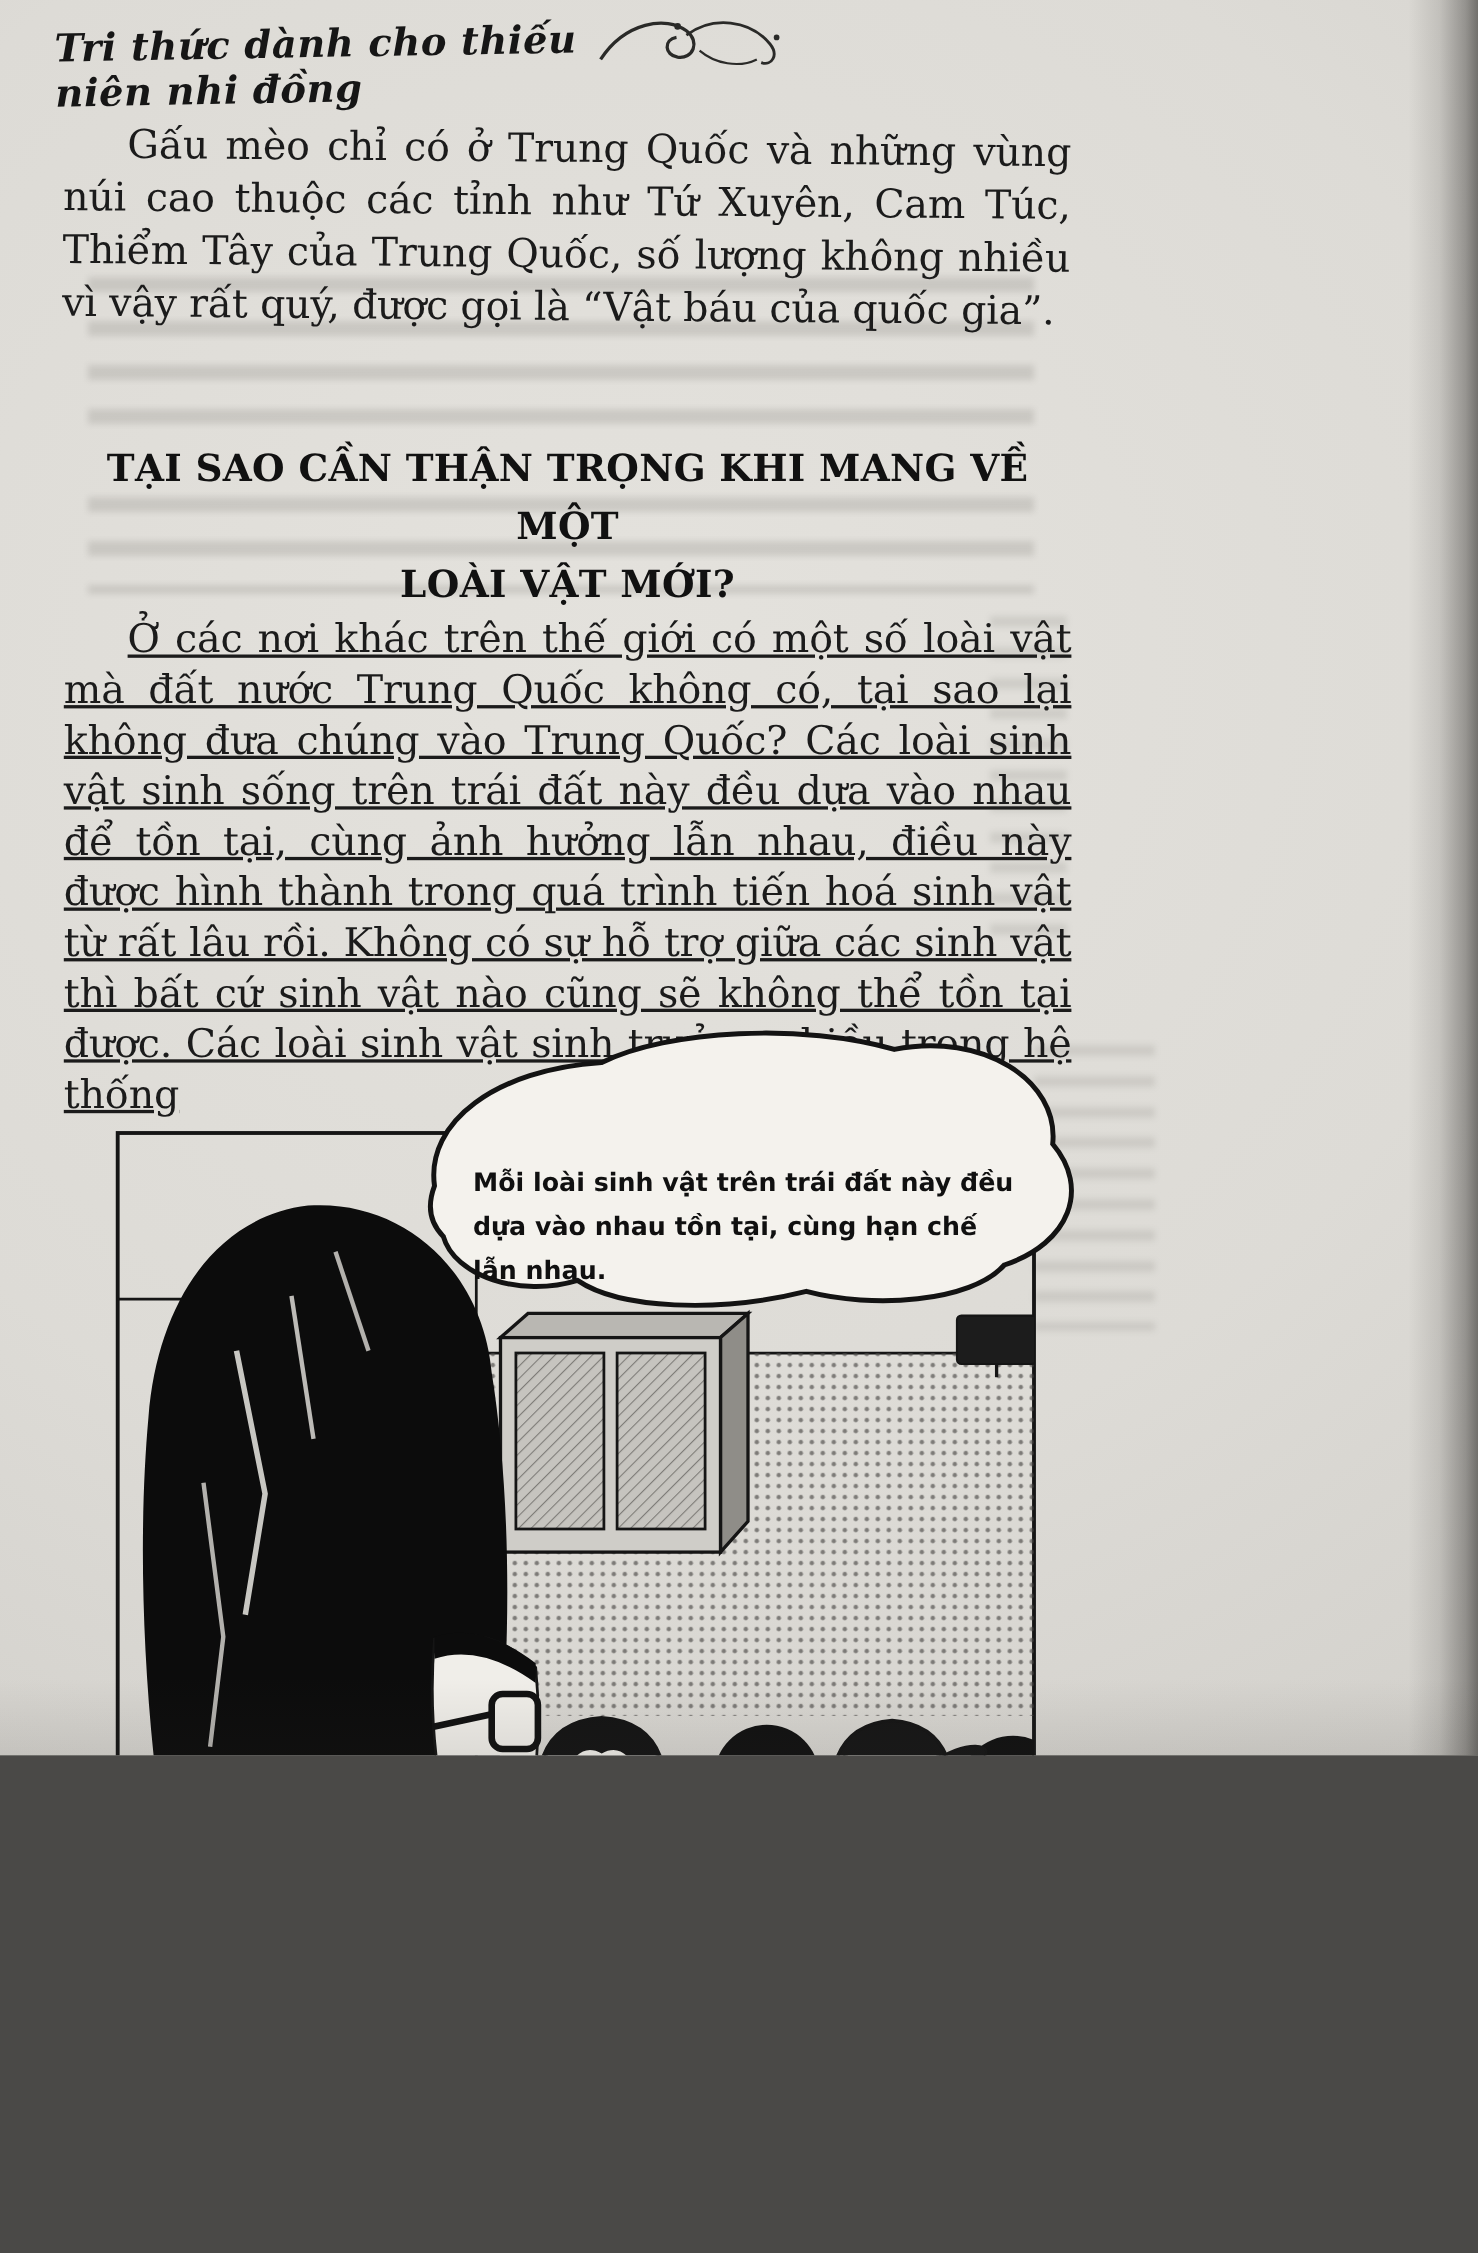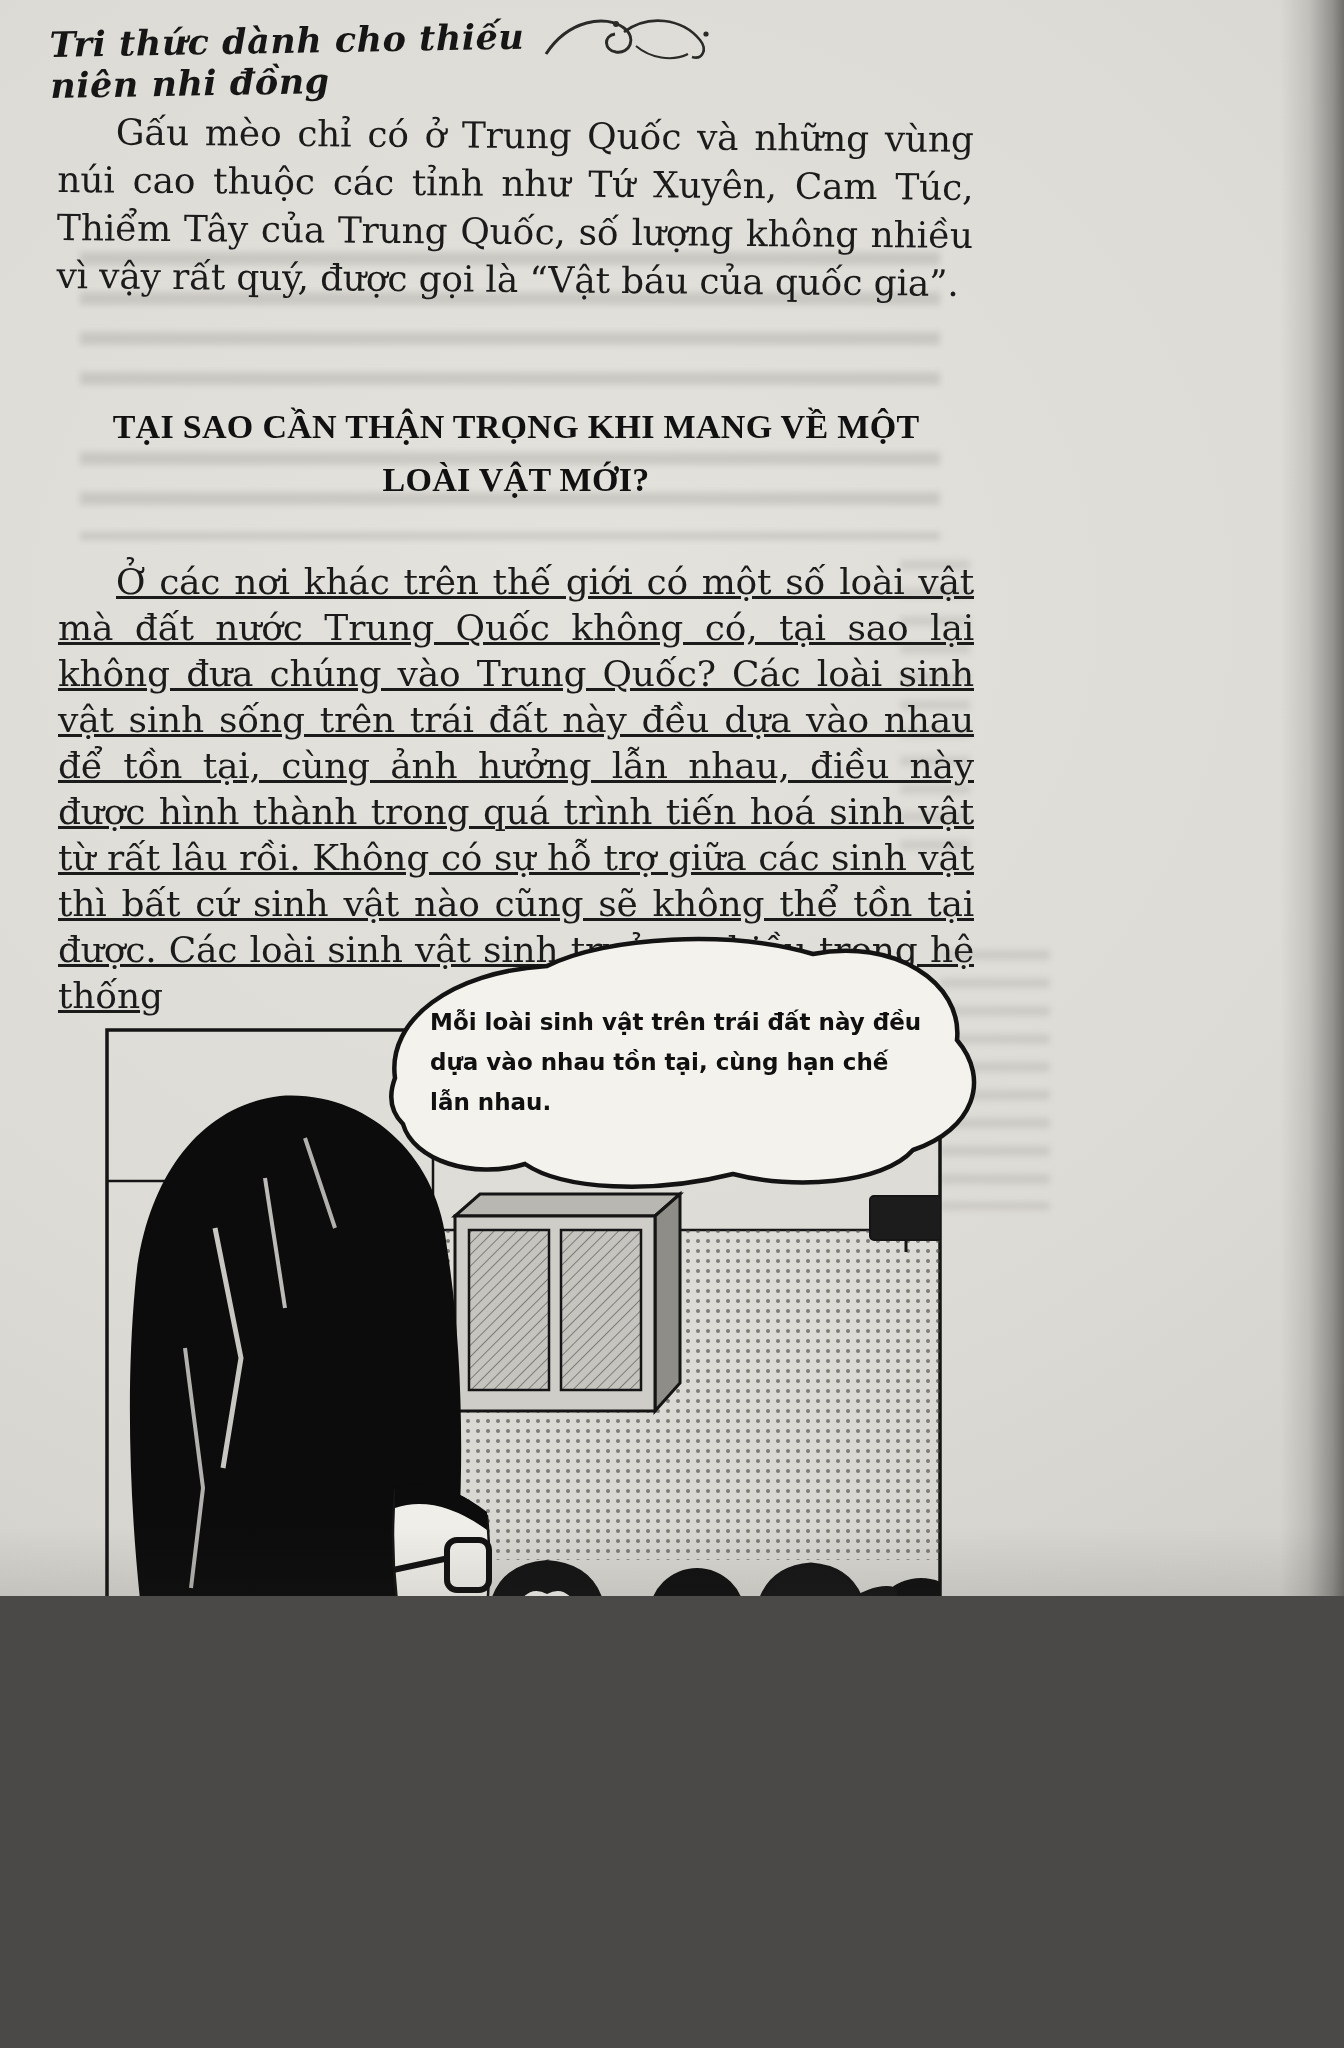--- a/index.html
+++ b/index.html
@@ -38,26 +38,26 @@
     position:absolute; left:58px; width:916px;
     font-size:36px; line-height:46px; letter-spacing:-.2px;
     text-align:justify; text-indent:58px; color:#1b1b1b;
   }
   .para1 { top:108px; line-height:48px; transform:rotate(.5deg); transform-origin:left top; }
   .para2 { top:559px;text-decoration:underline; }
 
   .section-heading {
     position:absolute; left:58px; top:400px; width:916px;
     font-size:34px; font-weight:bold; line-height:53px; text-align:center;
-    letter-spacing:.3px; white-space:pre-line; color:#111;font-family:Liberation Serif, serif;
+    letter-spacing:.3px; white-space:pre-line; color:#111;
   }
 
   .comic { position:absolute; left:95px; top:928px; }
   .bubble-text {
-    position:absolute; left:430px; top:1002px; width:540px;
+    position:absolute; left:430px; top:1056px; width:540px;
     font-family:"DejaVu Sans", sans-serif; font-weight:bold;
     font-size:23px; line-height:40px; white-space:pre-line; color:#101010;
   }
 
   .footer {
     position:absolute; left:330px; top:1950px; width:380px; height:60px;
     display:flex; align-items:center; justify-content:center; gap:18px;
   }
   .page-number { font-size:42px; font-style:italic; color:#1a1a1a; }
   .swirl.left { transform:scaleX(-1); }

